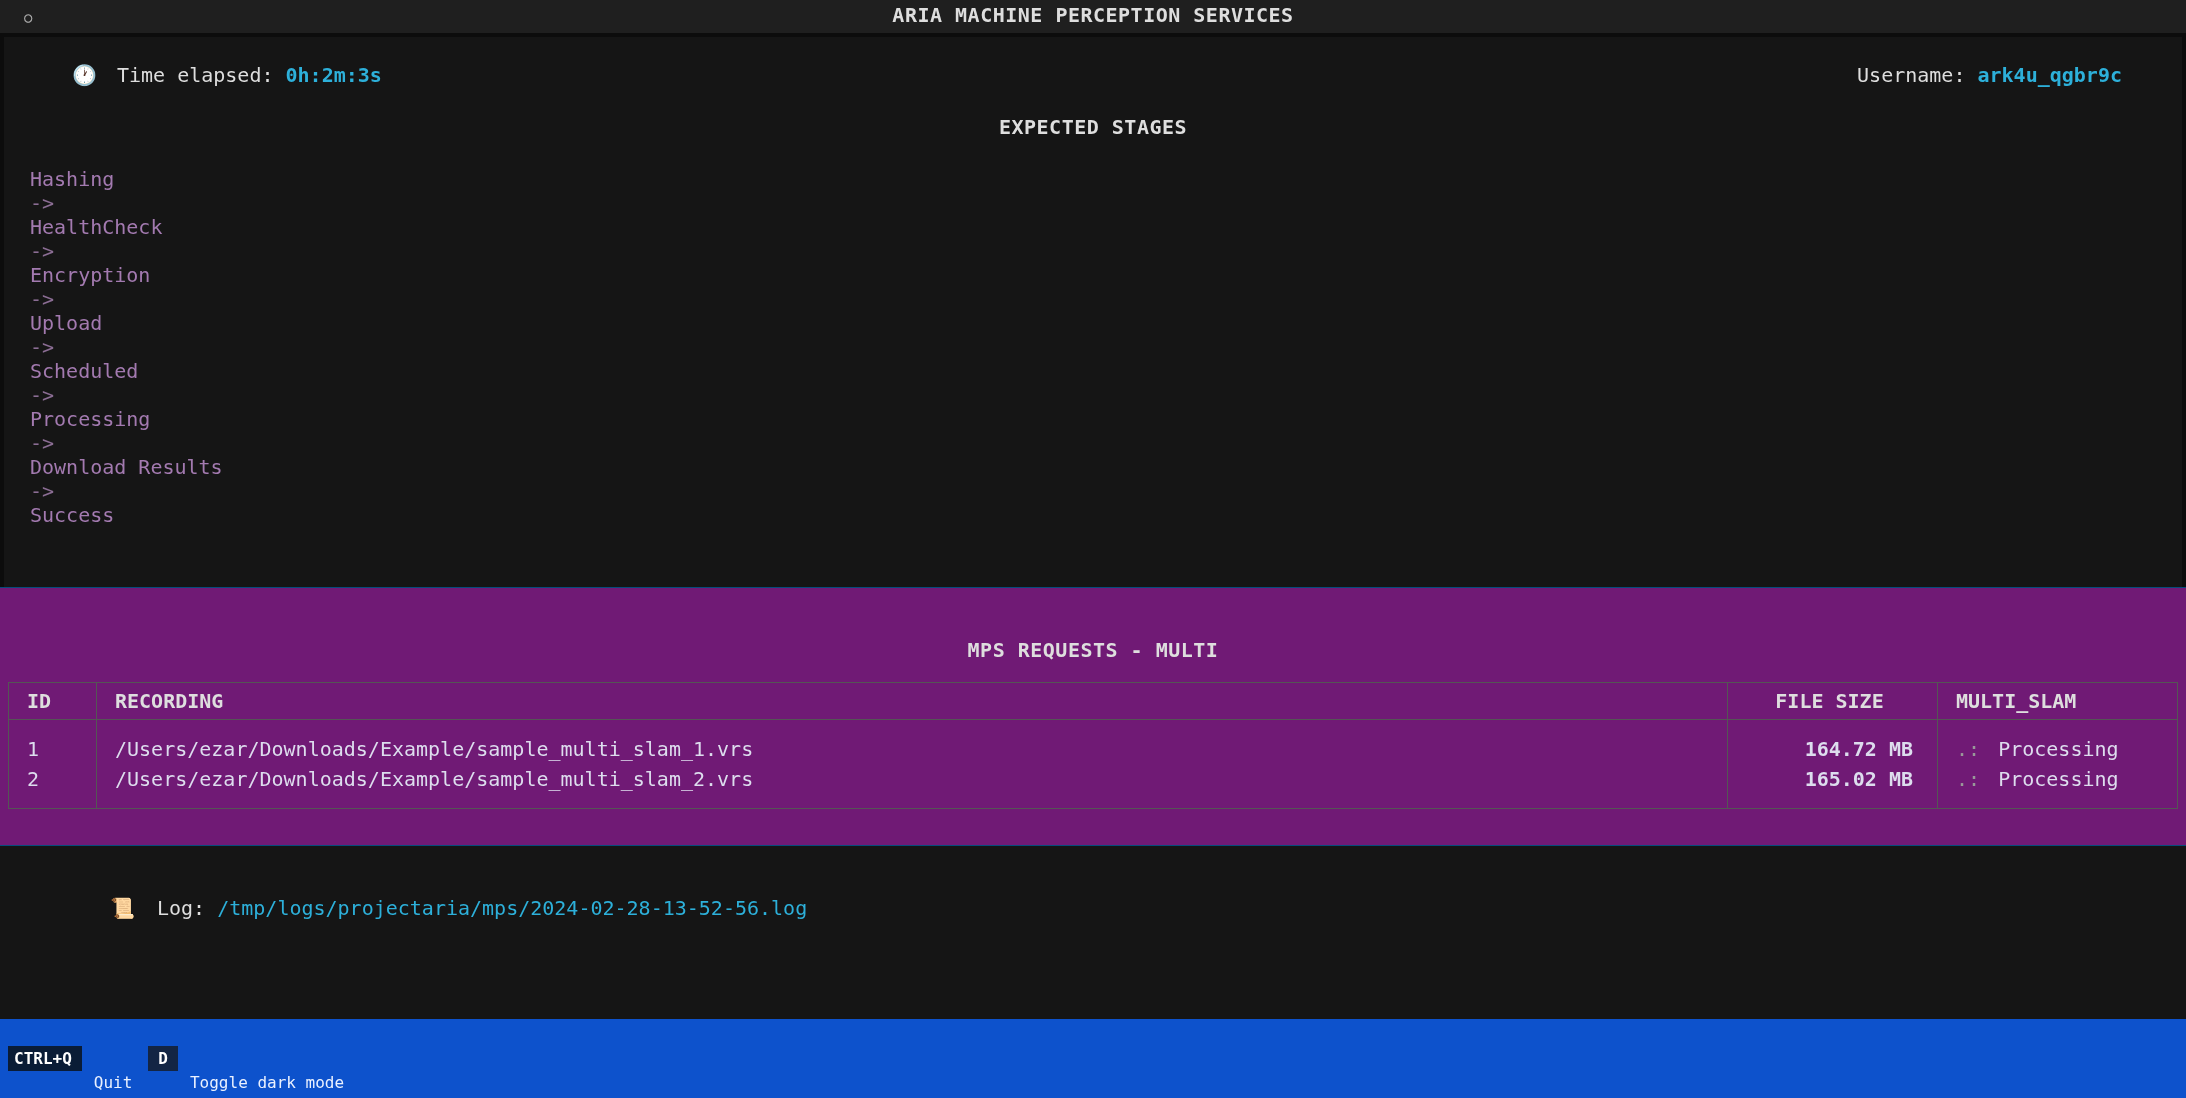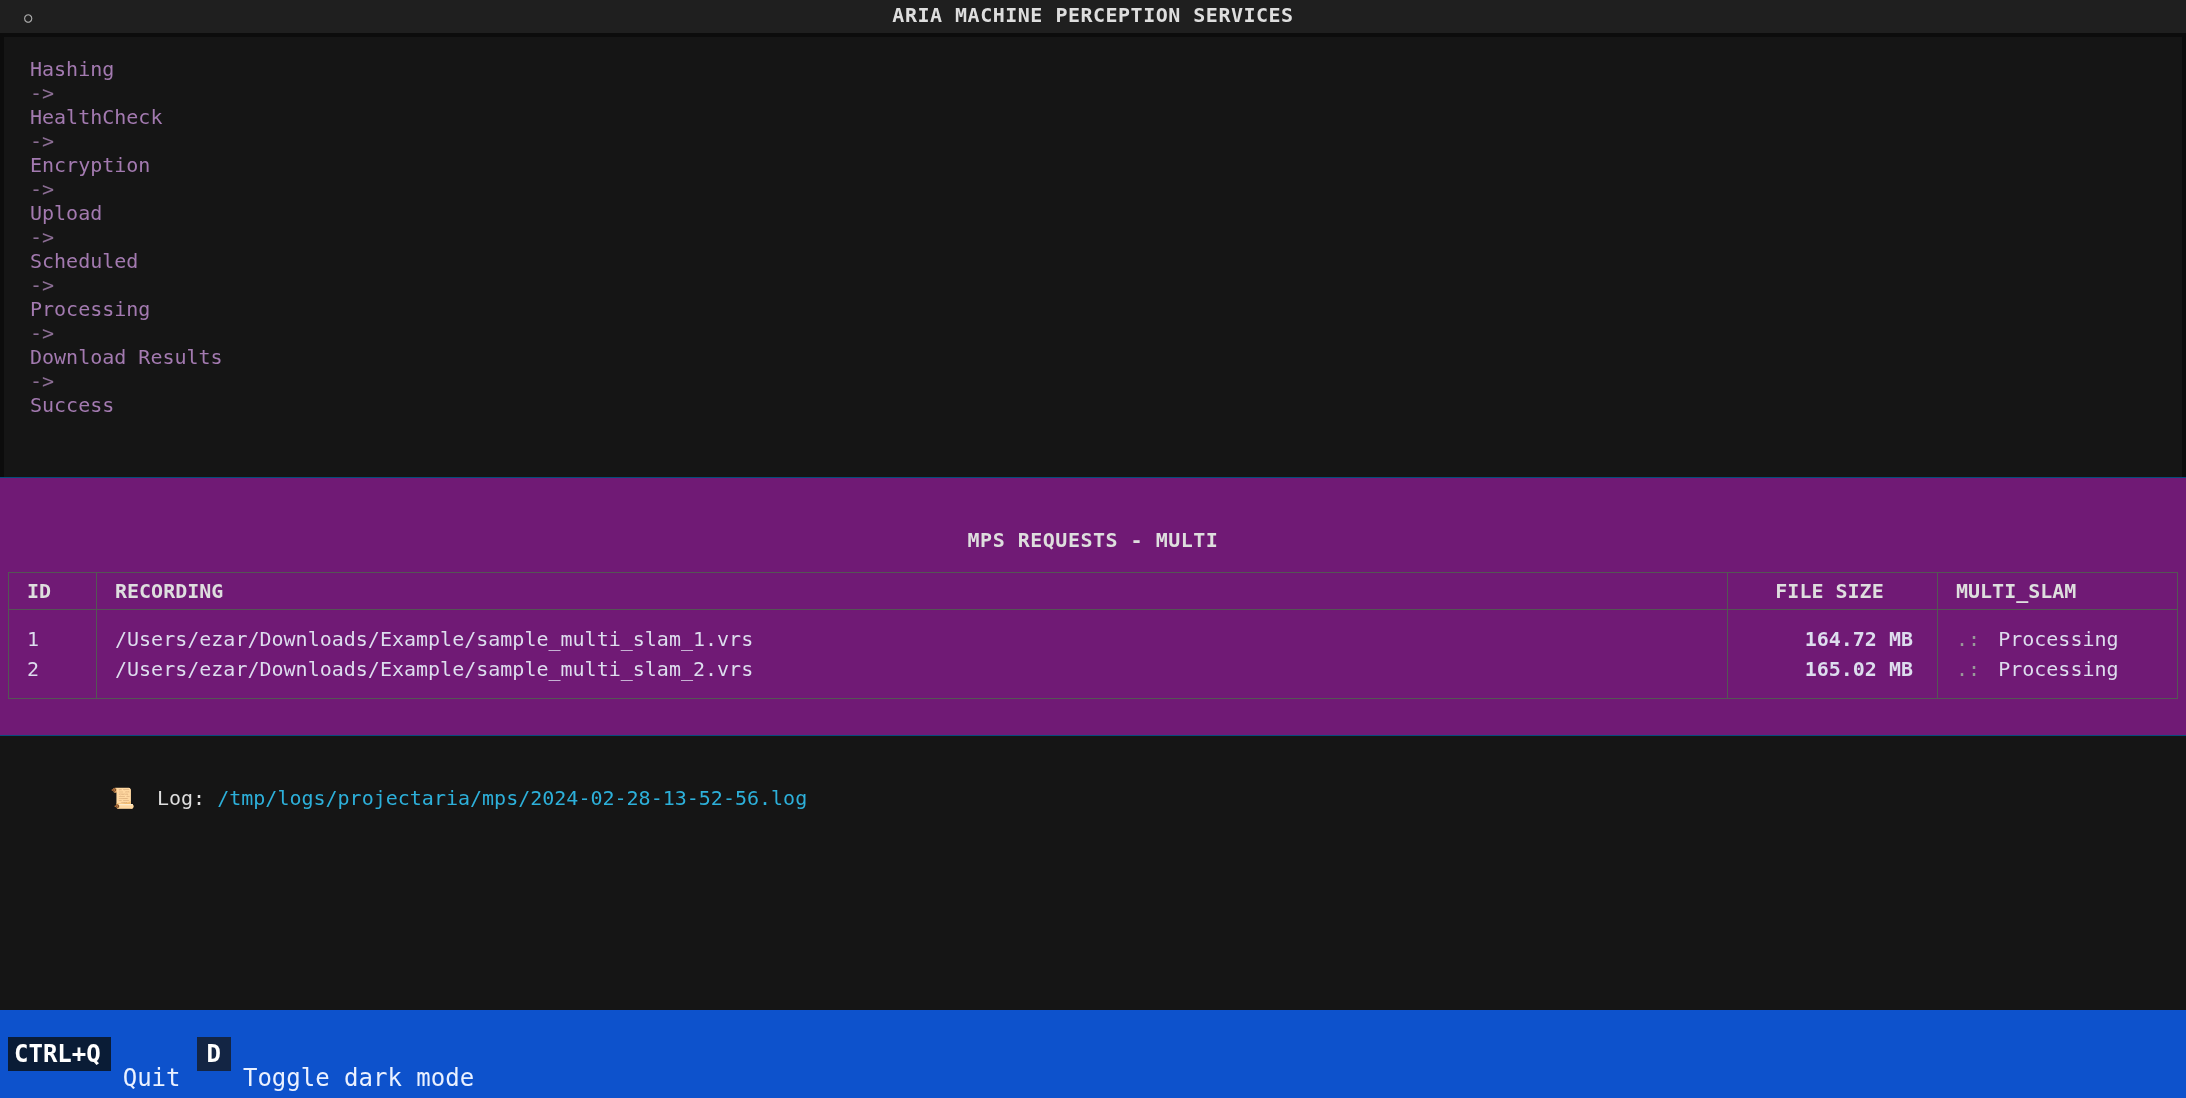--- a/index.html
+++ b/index.html
@@ -111,21 +111,21 @@
     padding: 50px 60px 28px 110px;
   }
   .log-icon { margin-right: 10px; }
   .log-path { color: #2db0da; }
   .footer {
     background: #0d52cc;
     color: #eaf1ff;
     display: flex;
     align-items: center;
     padding: 3px 8px;
-    font-size: 24px;
+    font-size: 16px;
     margin-top: auto;
   }
   .footer .key {
     background: #132544;
     color: #ffffff;
     font-weight: bold;
     padding: 3px 10px;
     margin-right: 2px;
   }
   .footer .key:first-child { background: #0a1c36; padding-left: 6px;}
@@ -139,21 +139,33 @@
 <body>
 
 <div class="screen">
 
   <div class="titlebar">
     <span class="dot">○</span>
     <span>ARIA MACHINE PERCEPTION SERVICES</span>
   </div>
 
   <div class="panel">
-
+    <div class="info-row">
+      <div>
+        <span class="timer-icon">🕐</span>
+        <span class="label">Time elapsed: </span>
+        <span class="value-accent">0h:2m:3s</span>
+      </div>
+      <div>
+        <span class="label">Username: </span>
+        <span class="value-accent">ark4u_qgbr9c</span>
+      </div>
+    </div>
+
+    <div class="section-title">EXPECTED STAGES</div>
     <div class="stages" id="stages-row">
         <span>Hashing</span>
         <span class="arrow">-&gt;</span>
         <span>HealthCheck</span>
         <span class="arrow">-&gt;</span>
         <span>Encryption</span>
         <span class="arrow">-&gt;</span>
         <span>Upload</span>
         <span class="arrow">-&gt;</span>
         <span>Scheduled</span>

